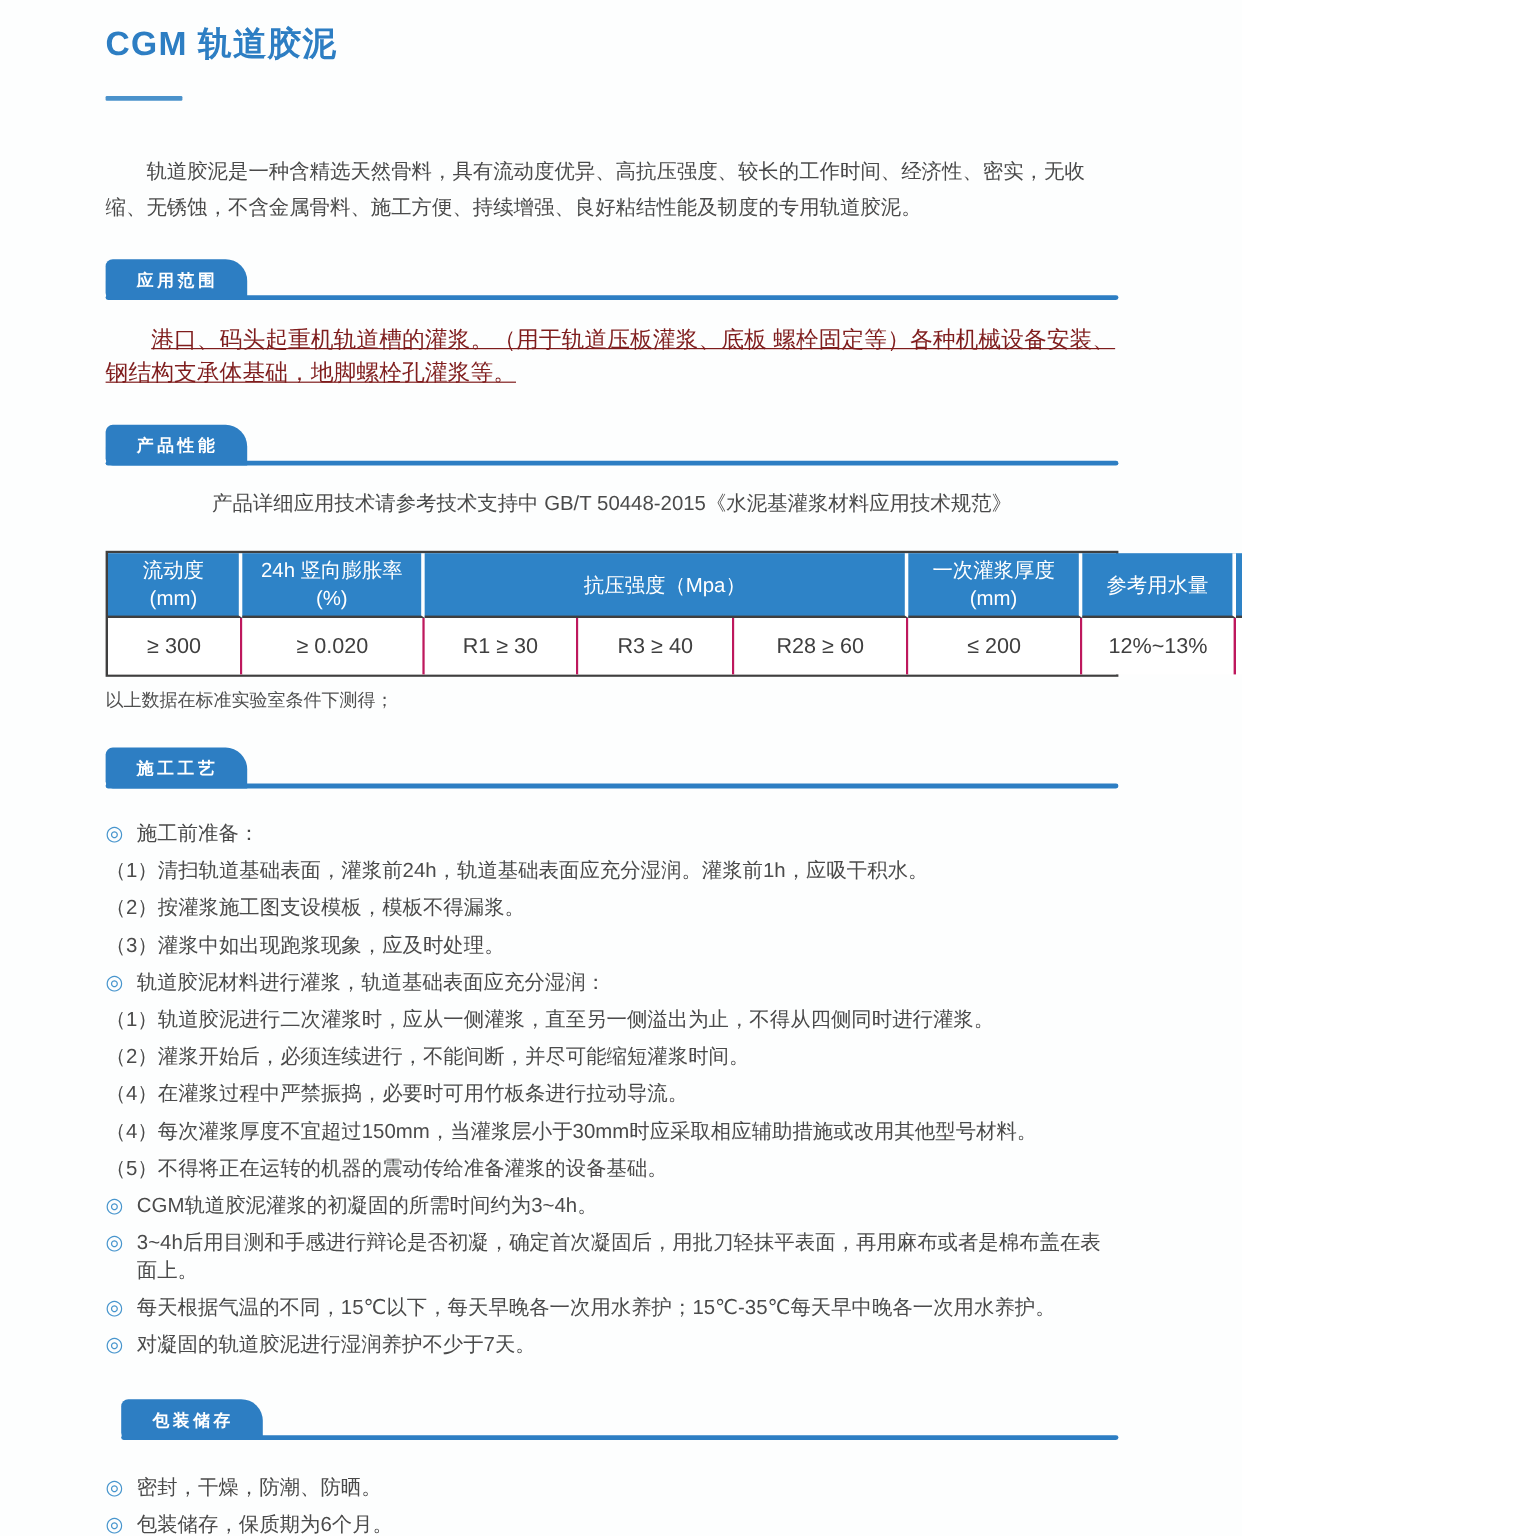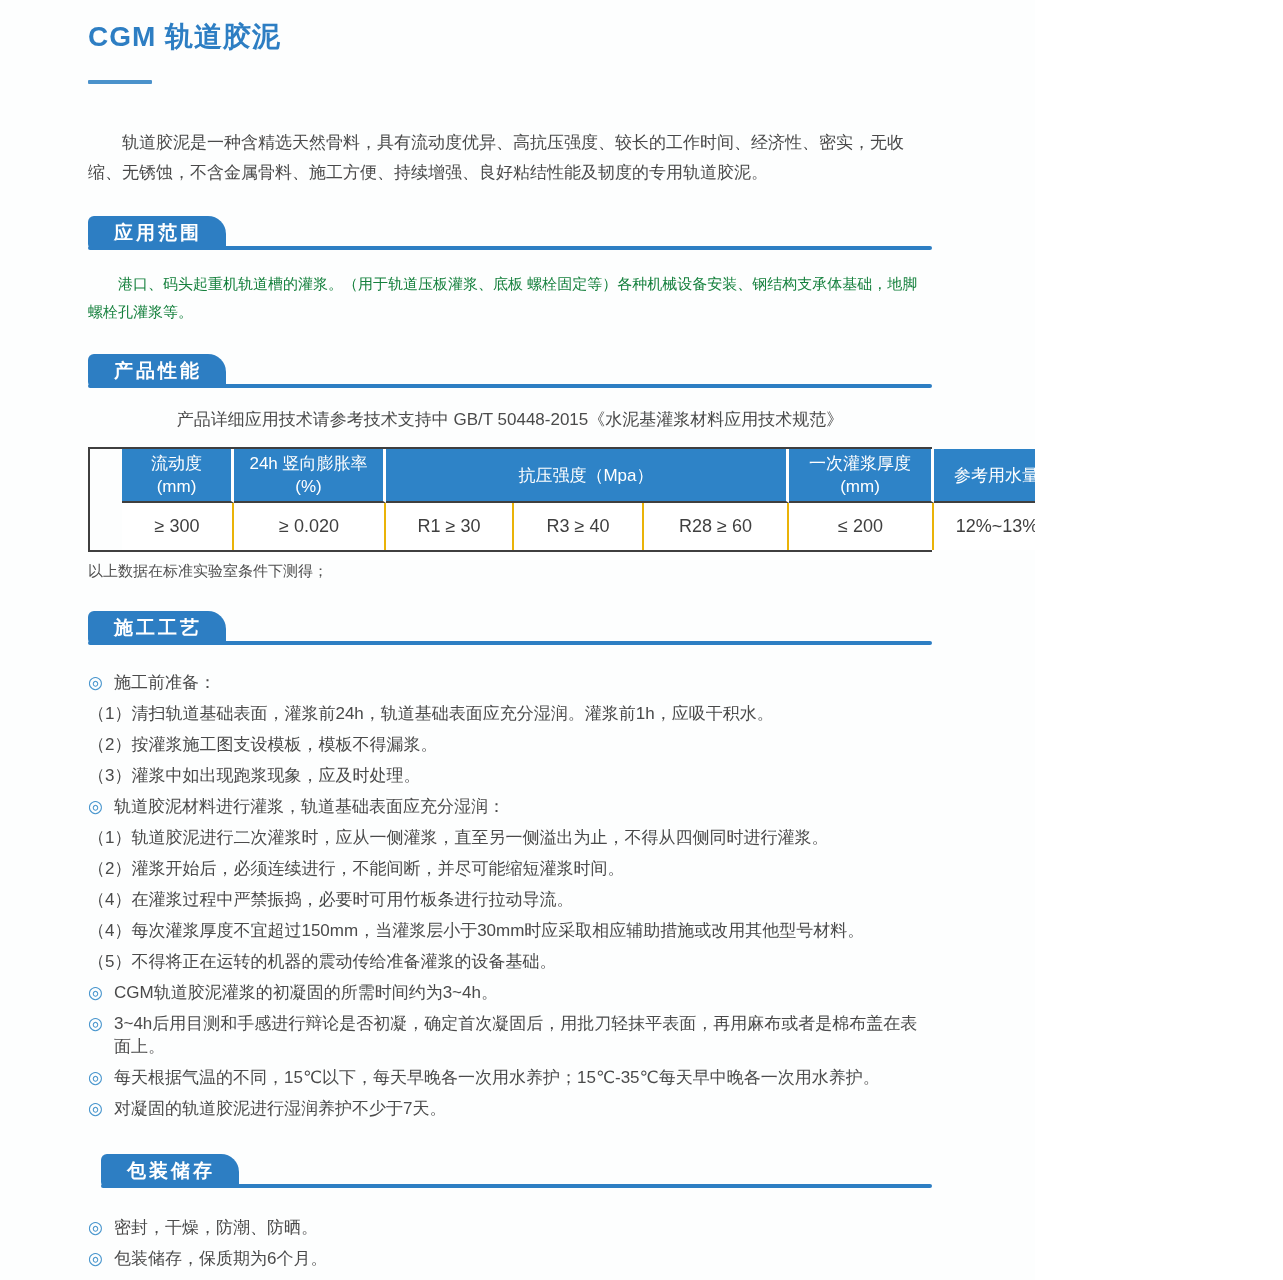--- a/index.html
+++ b/index.html
@@ -52,48 +52,48 @@
     background: #2d7ec3;
     border-radius: 2px;
   }
   .sec-tab {
     position: absolute;
     left: 0;
     bottom: 0;
     display: inline-block;
     background: #2d7ec3;
     color: #ffffff;
-    font-size: 19px;
+    font-size: 14px;
     font-weight: 700;
     letter-spacing: 3px;
     line-height: 34px;
     height: 34px;
     padding: 0 24px 0 26px;
     border-radius: 6px 18px 0 6px;
     z-index: 1;
   }
   .mt-app    { margin-top: 28px; }
   .app-text {
     margin: 20px 0 0 0;
-    font-size: 15px;
+    font-size: 19px;
     line-height: 28px;
     text-indent: 2em;
-    color: #15803d;
+    color: #7f1d1d;
+    text-decoration: underline;
   }
   .mt-perf   { margin-top: 28px; }
   .ref-text {
     margin: 20px 0 0 0;
     font-size: 17px;
     text-align: center;
     color: #4a4a4a;
   }
   .spec-table-wrap {
-    margin-top: 16px;
+    margin-top: 28px;
     border: 2px solid #3f3f3f;
-    padding-left: 32px;
   }
   table.spec-table {
     width: 100%;
     border-collapse: separate;
     border-spacing: 0;
     table-layout: fixed;
   }
   .spec-table th {
     background: #2e83c7;
     color: #ffffff;
@@ -108,21 +108,21 @@
   }
   .spec-table th.last { border-right: none; }
   .spec-table .th-line { line-height: 23px; }
   .spec-table td {
     background: #ffffff;
     color: #3f3f3f;
     font-size: 18px;
     text-align: center;
     vertical-align: middle;
     padding: 13px 0;
-    border-right: 2px solid #eab308;
+    border-right: 2px solid #be185d;
   }
   .spec-table td.last { border-right: none; }
   .table-note {
     margin: 10px 0 0 0;
     font-size: 15px;
     color: #4f4f4f;
   }
   .mt-proc { margin-top: 30px; }
   ul.doc-list {
     list-style: none;

